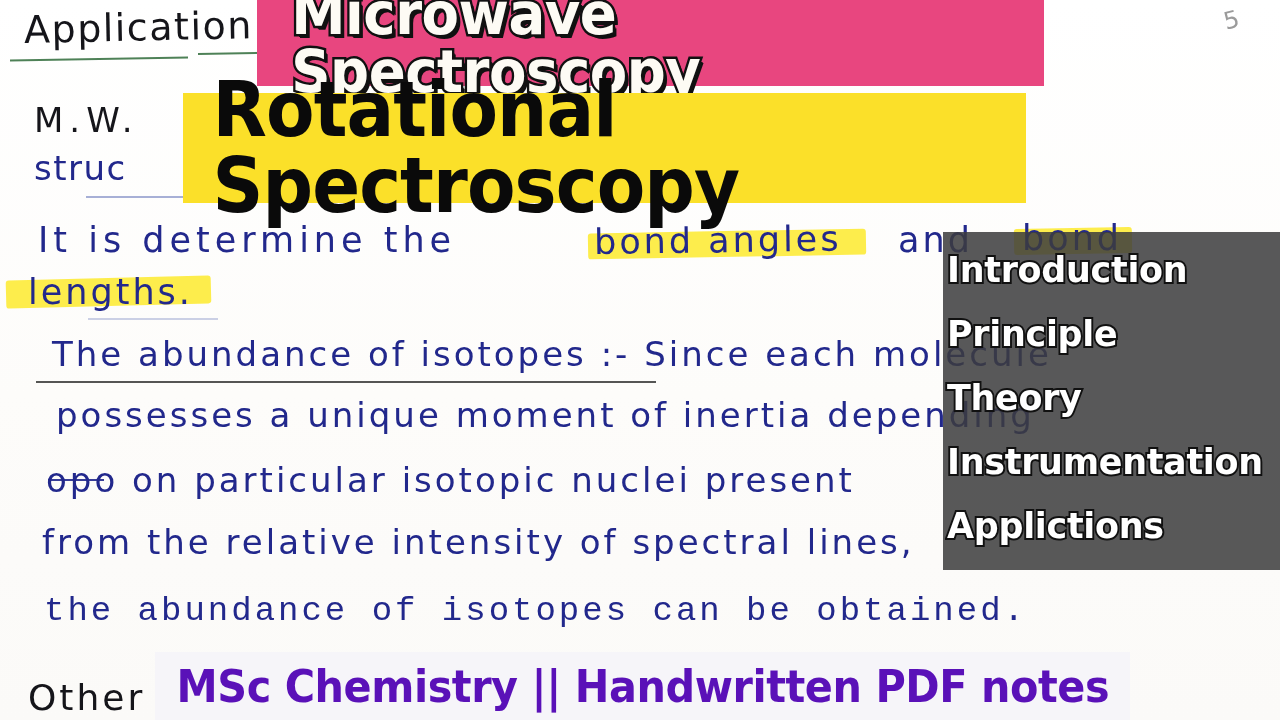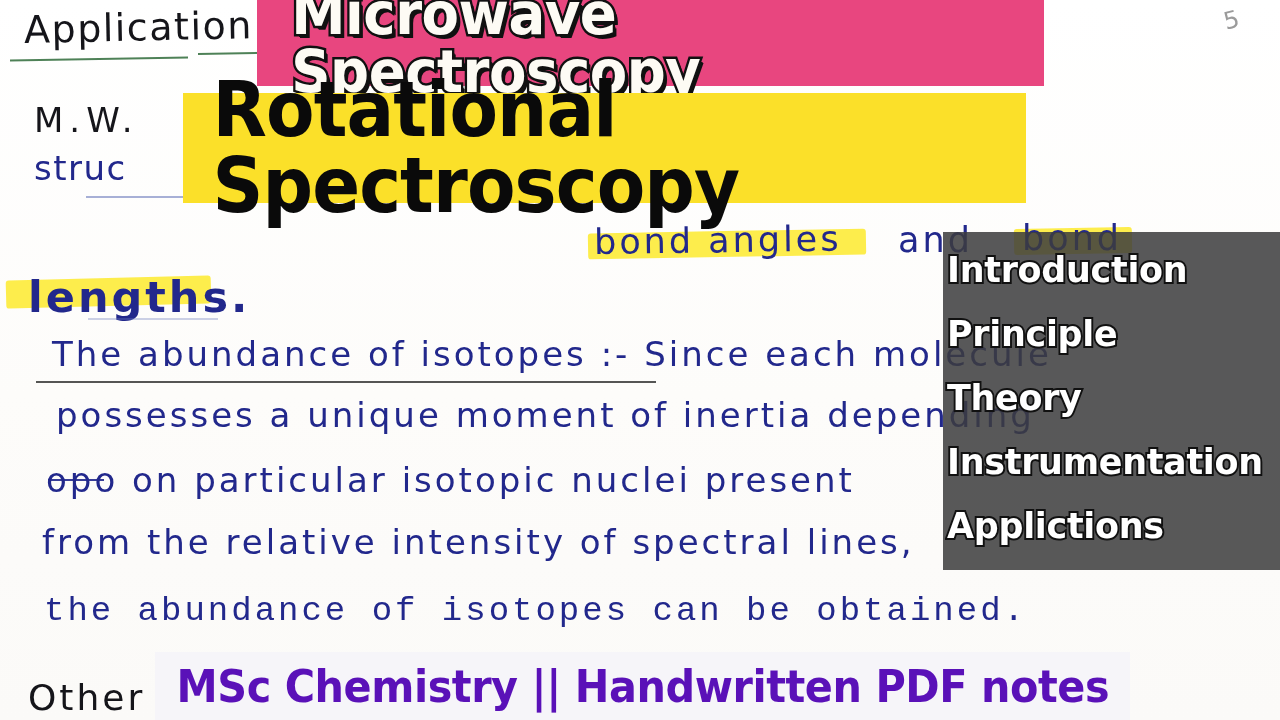--- a/index.html
+++ b/index.html
@@ -169,26 +169,27 @@
     <div class="rule-green" style="left:10px; top:58px; width:178px; transform:rotate(-1deg);"></div>
     <div class="rule-green" style="left:198px; top:52px; width:120px; transform:rotate(-1deg);"></div>
 
     <div class="hw black" style="left:34px; top:100px; font-size:34px; letter-spacing:6px;">M.W.</div>
 
     <div class="hw blue" style="left:34px; top:148px; font-size:34px;">struc</div>
     <div class="rule-blue" style="left:86px; top:196px; width:110px;"></div>
 
     <div class="hl" style="left:588px; top:231px; width:278px; height:26px; transform:rotate(-1deg);"></div>
     <div class="hl" style="left:1014px; top:228px; width:118px; height:26px; transform:rotate(-1deg);"></div>
+    <div class="hw blue" style="left:38px; top:220px; font-size:35px; letter-spacing:5px;">It is determine the</div>
     <div class="hw blue" style="left:594px; top:222px; font-size:35px; letter-spacing:3px; transform:rotate(-0.8deg);">bond angles</div>
     <div class="hw blue" style="left:898px; top:220px; font-size:35px; letter-spacing:3px;">and</div>
     <div class="hw blue" style="left:1022px; top:218px; font-size:35px; letter-spacing:3px;">bond</div>
 
     <div class="hl" style="left:6px; top:278px; width:205px; height:28px; transform:rotate(-1.5deg);"></div>
-    <div class="hw blue" style="left:28px; top:272px; font-size:43px; letter-spacing:3px;font-weight:bold;">lengths.</div>
+    <div class="hw blue" style="left:28px; top:272px; font-size:35px; letter-spacing:3px;">lengths.</div>
     <div class="rule-blue" style="left:88px; top:318px; width:130px; opacity:.35;"></div>
 
     <div class="hw blue" style="left:52px; top:334px; font-size:34px; letter-spacing:3px;">The abundance of isotopes :- Since each molecule</div>
     <div class="rule-black" style="left:36px; top:381px; width:620px;"></div>
 
     <div class="hw blue" style="left:56px; top:395px; font-size:34px; letter-spacing:3px;">possesses a unique moment of inertia depending</div>
 
     <div class="hw blue" style="left:46px; top:460px; font-size:34px; letter-spacing:3px;">opo on particular isotopic nuclei present</div>
     <div class="rule-blue" style="left:48px; top:479px; width:56px; background:#22288c; opacity:.9;"></div>
 

